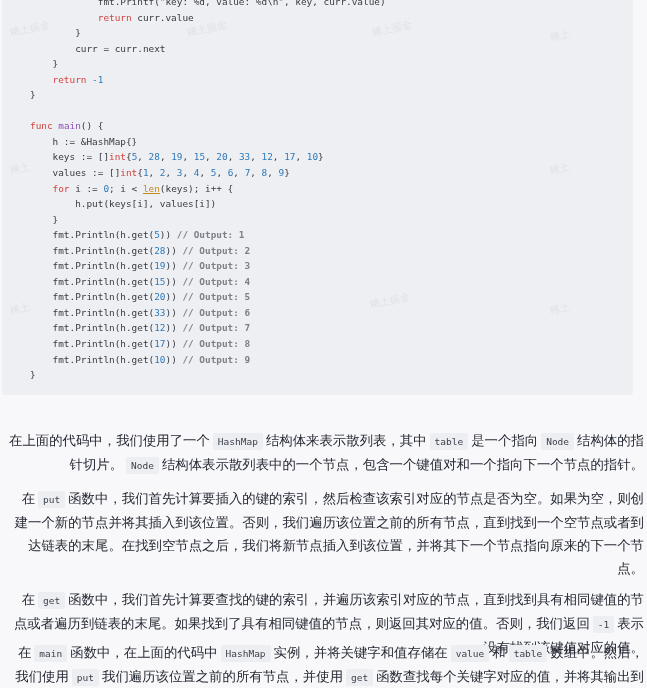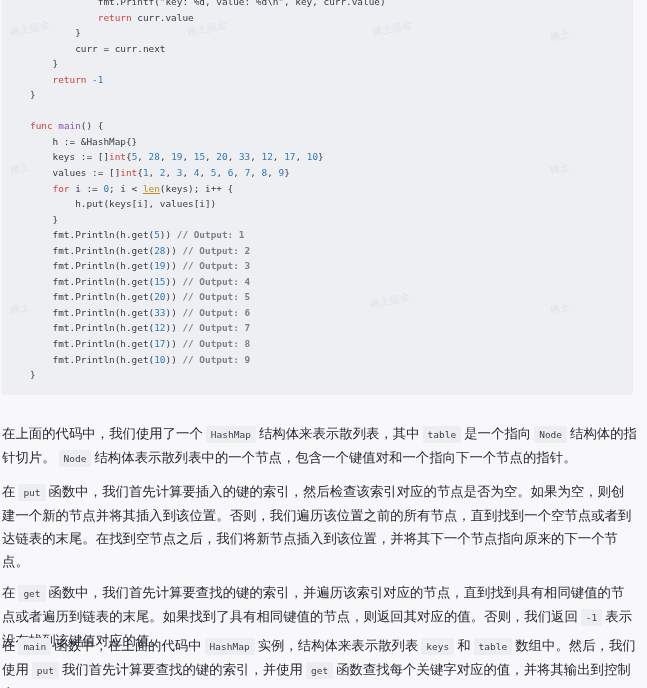--- a/index.html
+++ b/index.html
@@ -32,21 +32,22 @@
   .wm {
     position: absolute; color: rgba(160,165,180,0.18);
     font-size: 10px; transform: rotate(-12deg);
     font-family: "DejaVu Sans", sans-serif;
     pointer-events: none;
   }
   .para {
     position: absolute; left: 2px; width: 635px;
     font-size: 13.4px; line-height: 23px;
     color: #252933;
-    margin: 0;
+    margin: 7px;
+    text-align: right;
   }
   .ic {
     font-family: "DejaVu Sans Mono", monospace;
     font-size: 9.5px;
     background: #eceef2;
     color: #3b3f48;
     padding: 3px 5px;
     border-radius: 2px;
     margin: 0 3px;
   }
@@ -70,16 +71,16 @@
   <span class="wm" style="left:548px;top:168px;">稀土</span>
   <span class="wm" style="left:8px;top:308px;">稀土</span>
   <span class="wm" style="left:368px;top:300px;">稀土掘金</span>
   <span class="wm" style="left:548px;top:308px;">稀土</span>
 </div>
 
 <div id="paras">
     <p class="para" style="top: 422px;"><span>在上面的代码中，我们使用了一个</span><span class="ic">HashMap</span><span>结构体来表示散列表，其中</span><span class="ic">table</span><span>是一个指向</span><span class="ic">Node</span><span>结构体的指针切片。</span><span class="ic">Node</span><span>结构体表示散列表中的一个节点，包含一个键值对和一个指向下一个节点的指针。</span></p>
     <p class="para" style="top: 480px;"><span>在</span><span class="ic">put</span><span>函数中，我们首先计算要插入的键的索引，然后检查该索引对应的节点是否为空。如果为空，则创建一个新的节点并将其插入到该位置。否则，我们遍历该位置之前的所有节点，直到找到一个空节点或者到达链表的末尾。在找到空节点之后，我们将新节点插入到该位置，并将其下一个节点指向原来的下一个节点。</span></p>
     <p class="para" style="top: 581px;"><span>在</span><span class="ic">get</span><span>函数中，我们首先计算要查找的键的索引，并遍历该索引对应的节点，直到找到具有相同键值的节点或者遍历到链表的末尾。如果找到了具有相同键值的节点，则返回其对应的值。否则，我们返回</span><span class="ic">-1</span><span>表示没有找到该键值对应的值。</span></p>
-    <p class="para" style="top: 634px;"><span>在</span><span class="ic">main</span><span>函数中，在上面的代码中</span><span class="ic">HashMap</span><span>实例，结构体来表示散列表</span><span class="ic">keys</span><span>和</span><span class="ic">table</span><span>数组中。然后，我们使用</span><span class="ic">put</span><span>我们首先计算要查找的键的索引，并使用</span><span class="ic">get</span><span>函数查找每个关键字对应的值，并将其输出到控制台。</span></p>
+    <p class="para" style="top: 634px;"><span>在</span><span class="ic">main</span><span>函数中，在上面的代码中</span><span class="ic">HashMap</span><span>实例，并将关键字和值存储在</span><span class="ic">value</span><span>和</span><span class="ic">table</span><span>数组中。然后，我们使用</span><span class="ic">put</span><span>我们遍历该位置之前的所有节点，并使用</span><span class="ic">get</span><span>函数查找每个关键字对应的值，并将其输出到控制台。</span></p>
   </div>
 
 <div class="footer-wm">@稀土掘金技术社区</div>
 
 </body></html>

